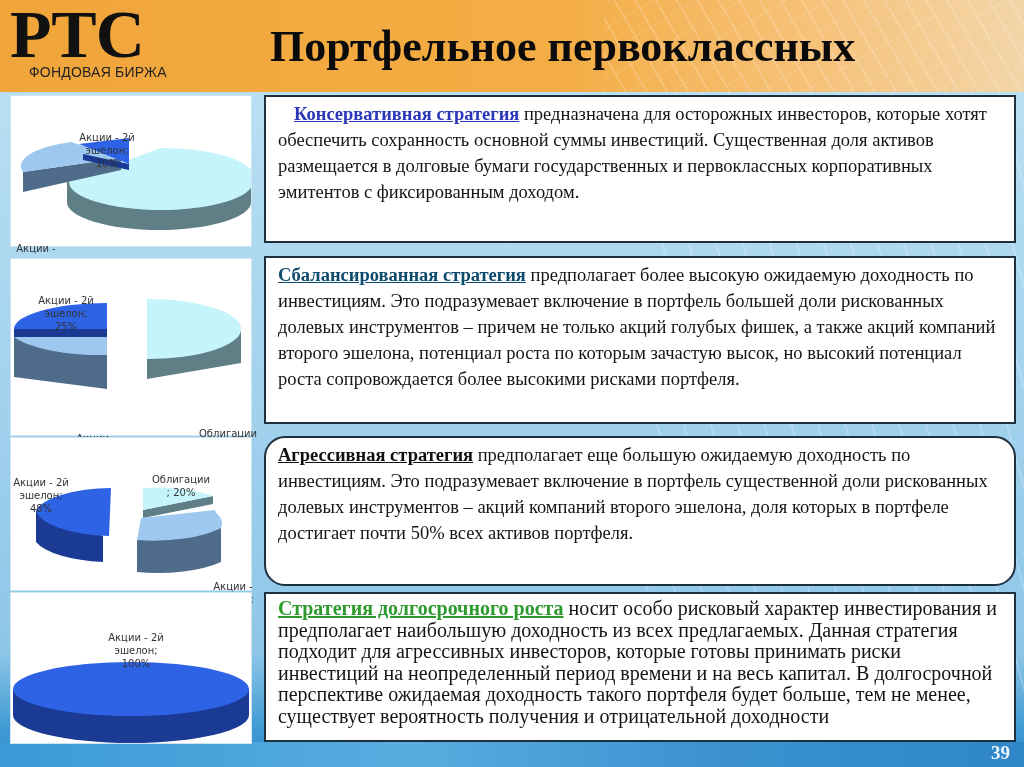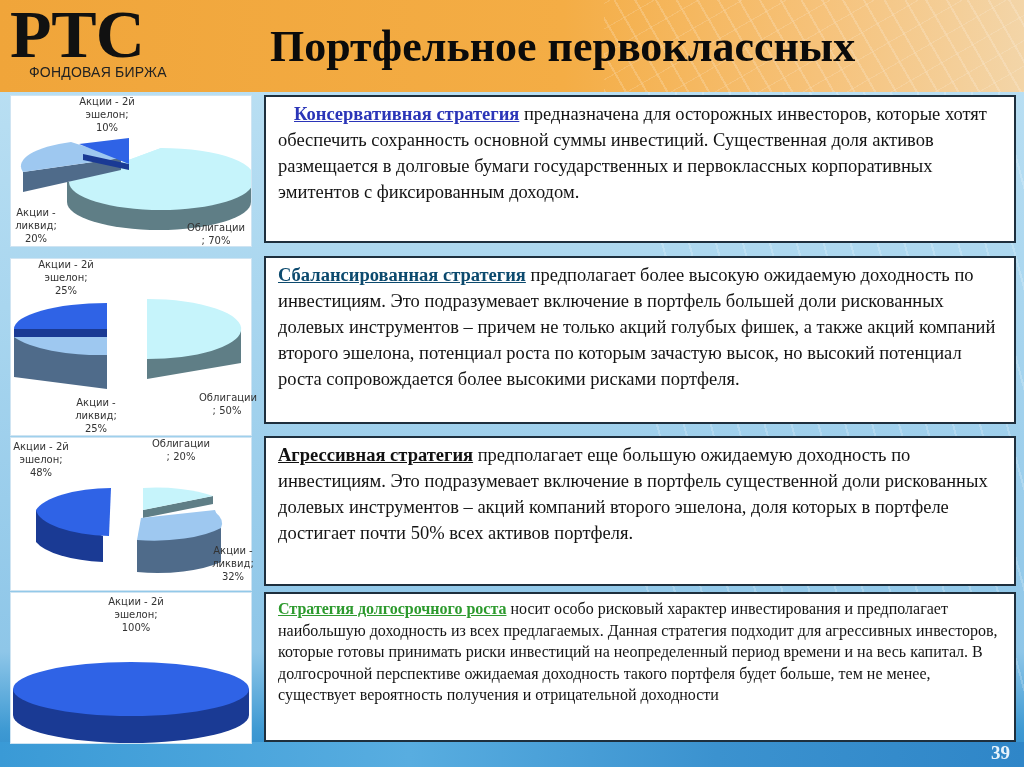--- a/index.html
+++ b/index.html
@@ -38,29 +38,29 @@
     position: absolute; left: 0; top: 742px; width: 1024px; height: 25px;
     background: linear-gradient(90deg, #3a9ad6, #58ade0 40%, #3b92cf 70%, #2f86c8);
   }
   .chart-panel {
     position: absolute; left: 10px; width: 240px; background: #ffffff;
     border: 1px solid #cfe4f2;
   }
   .chart-panel svg { position: absolute; left: 0; top: 0; }
   .lbl {
     position: absolute; font-family: "DejaVu Sans", sans-serif; font-size: 10px;
-    line-height: 13px; color: #333; text-align: center; white-space: pre-line;
+    line-height: 13px; color: #333; text-align: center; white-space: pre-line; margin-top: 36px;
   }
   .text-box {
     position: absolute; left: 264px; width: 752px; background: #ffffff;
     border: 2px solid #1e2f3d; box-sizing: border-box;
     font-size: 18.5px; line-height: 26px; color: #141414;
     padding: 4px 10px 4px 12px;
   }
-  .text-box.small { font-size: 16px; line-height: 21.6px; }
+  .text-box.small { font-size: 20px; line-height: 21.6px; }
   .kw { font-weight: bold; text-decoration: underline; }
   .kw.blue { color: #2b35b8; margin-left: 16px; }
   .kw.red { color: #0c4a6e; }
   .kw.black { color: #111; }
   .kw.green { color: #2d9a2e; }
   .page-num {
     position: absolute; right: 14px; top: 742px; font-family: "Liberation Serif", serif;
     font-weight: bold; font-size: 19px; color: #e8f3fb;
   }
 </style>
@@ -156,21 +156,21 @@
 </div>
 
 <div class="text-box" style="top:95px;height:148px;">
   <span class="kw blue">Консервативная стратегия</span><span> предназначена для осторожных инвесторов, которые хотят обеспечить сохранность основной суммы инвестиций. Существенная доля активов размещается в долговые бумаги государственных и первоклассных корпоративных эмитентов с фиксированным доходом.</span>
 </div>
 
 <div class="text-box" style="top:256px;height:168px;">
   <span class="kw red">Сбалансированная стратегия</span><span> предполагает более высокую ожидаемую доходность по инвестициям. Это подразумевает включение в портфель большей доли рискованных долевых инструментов – причем не только акций голубых фишек, а также акций компаний второго эшелона, потенциал роста по которым зачастую высок, но высокий потенциал роста сопровождается более высокими рисками портфеля.</span>
 </div>
 
-<div class="text-box" style="top:436px;height:150px;">
+<div class="text-box" style="top:436px;height:150px;border-radius:21px;">
   <span class="kw black">Агрессивная стратегия</span><span> предполагает еще большую ожидаемую доходность по инвестициям. Это подразумевает включение в портфель существенной доли рискованных долевых инструментов – акций компаний второго эшелона, доля которых в портфеле достигает почти 50% всех активов портфеля.</span>
 </div>
 
 <div class="text-box small" style="top:592px;height:150px;">
   <span class="kw green">Стратегия долгосрочного роста</span><span> носит особо рисковый характер инвестирования и предполагает наибольшую доходность из всех предлагаемых. Данная стратегия подходит для агрессивных инвесторов, которые готовы принимать риски инвестиций на неопределенный период времени и на весь капитал. В долгосрочной перспективе ожидаемая доходность такого портфеля будет больше, тем не менее, существует вероятность получения и отрицательной доходности</span>
 </div>
 
 <div class="page-num">39</div>
 
 </body></html>

